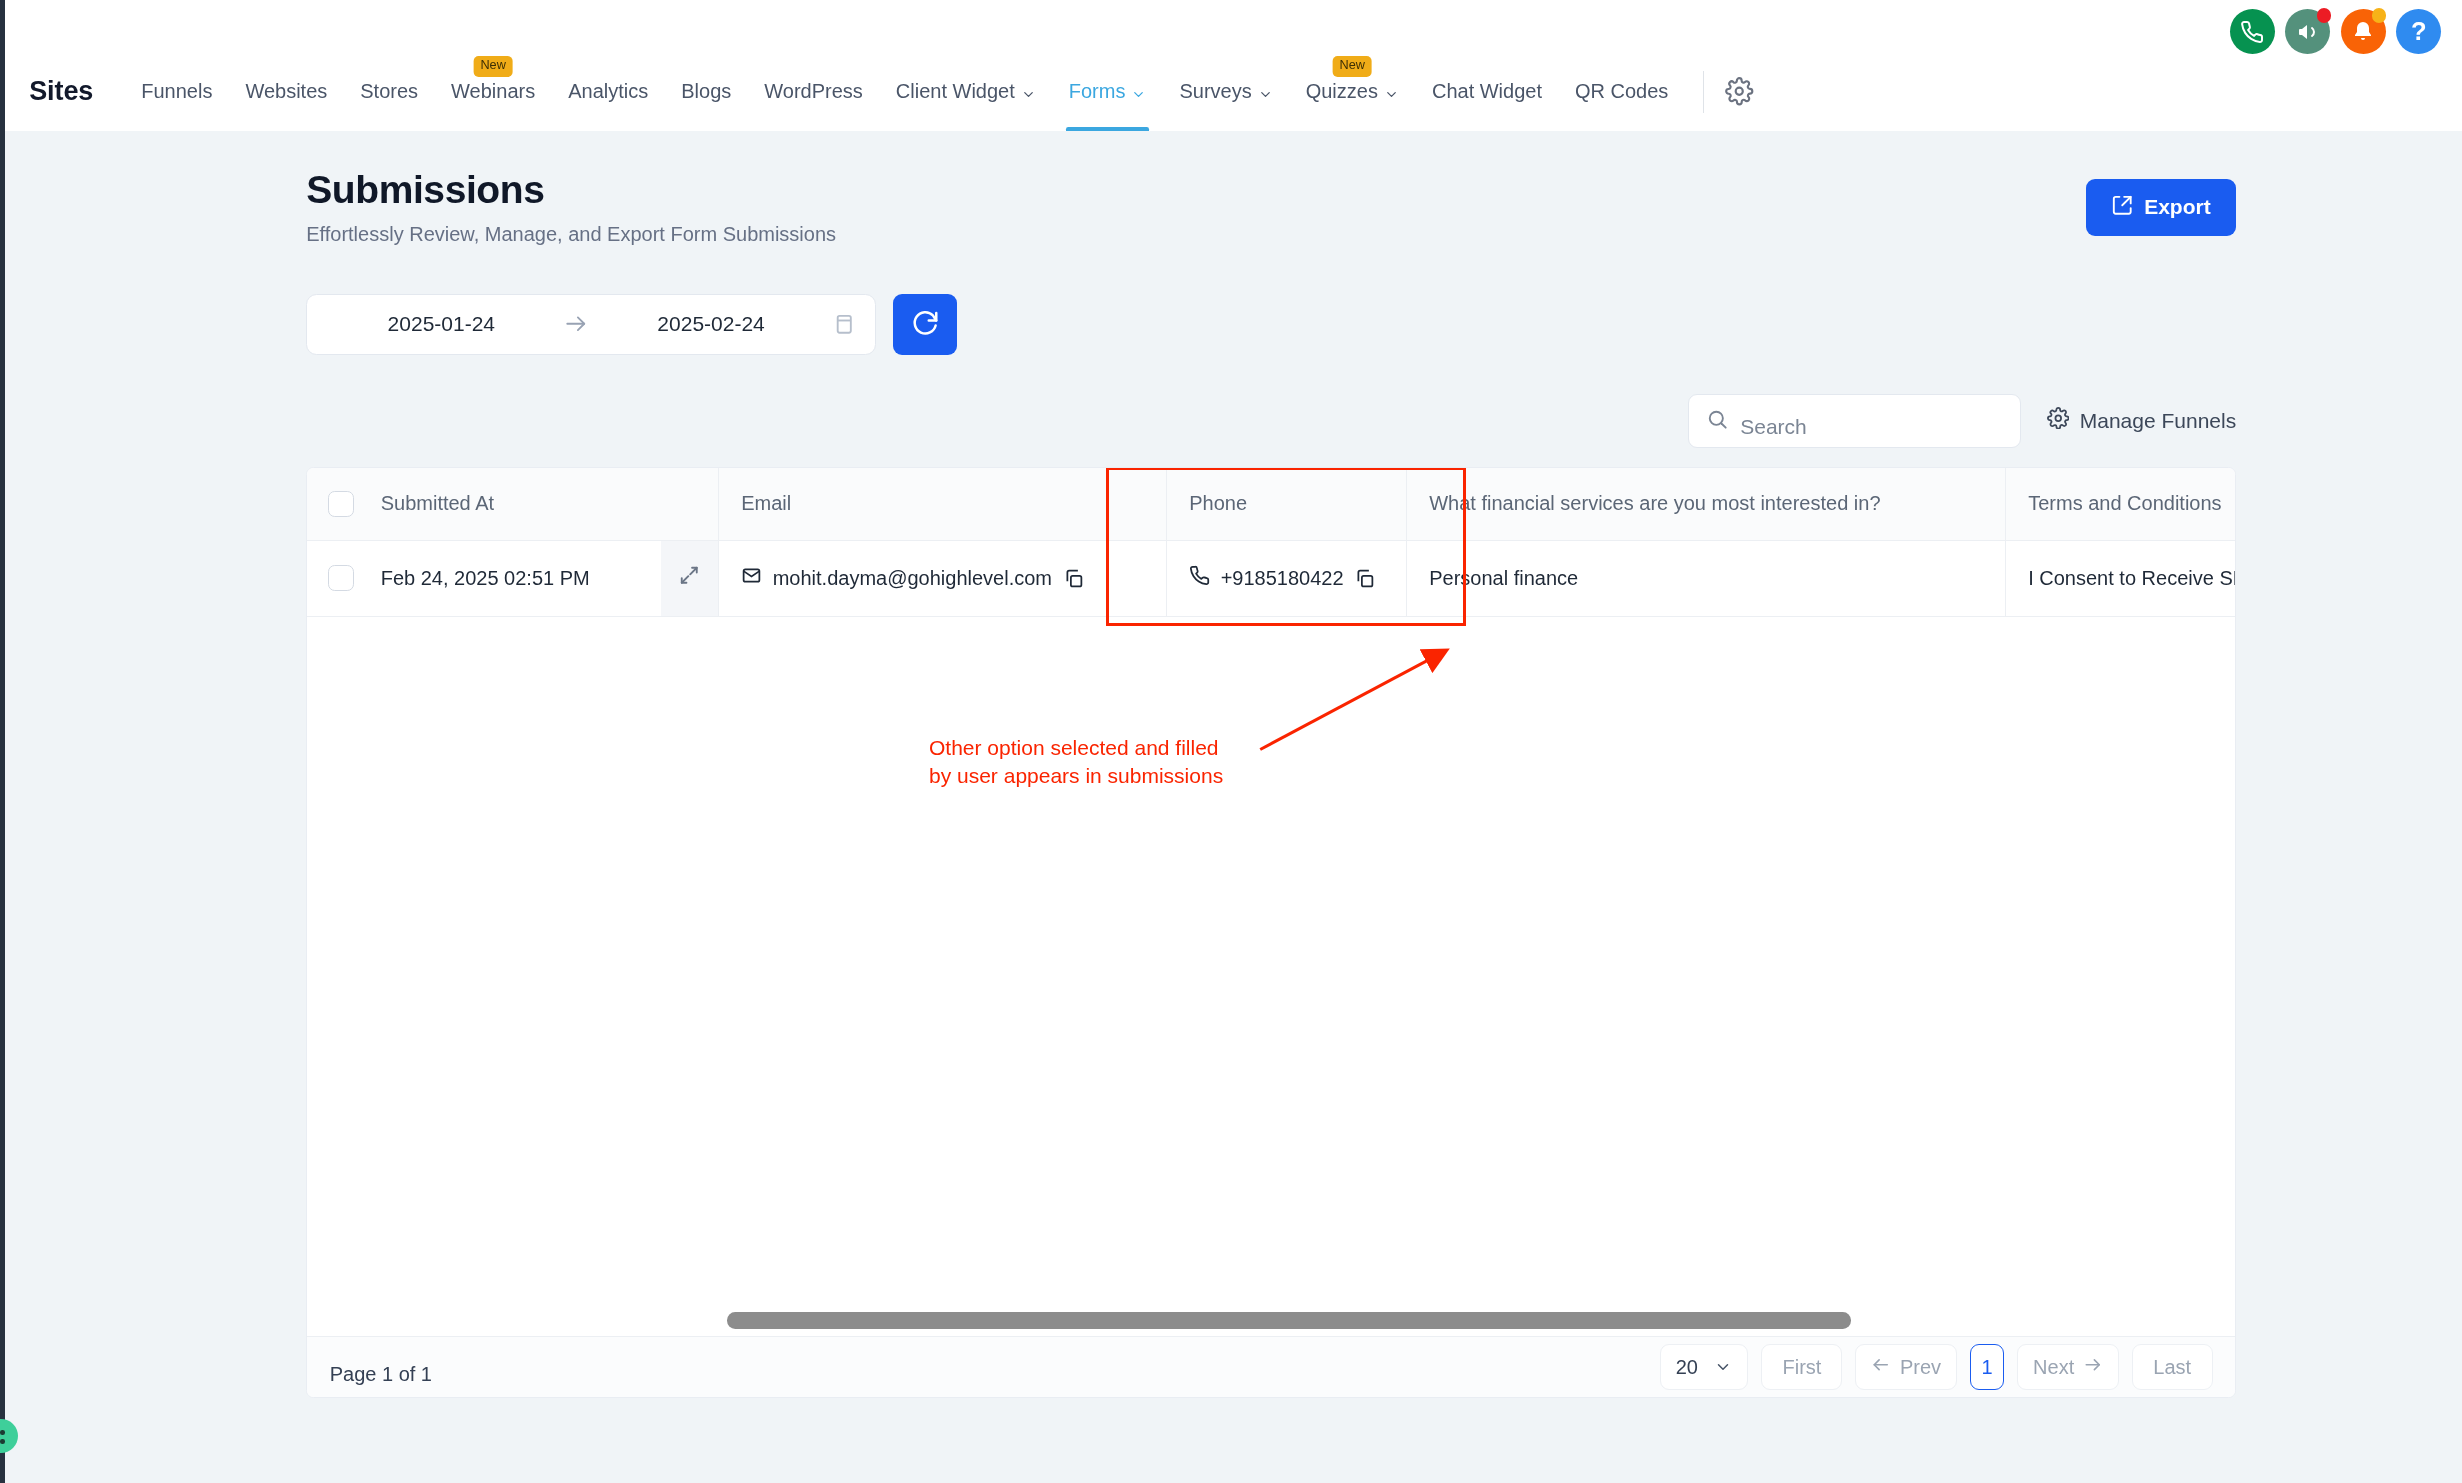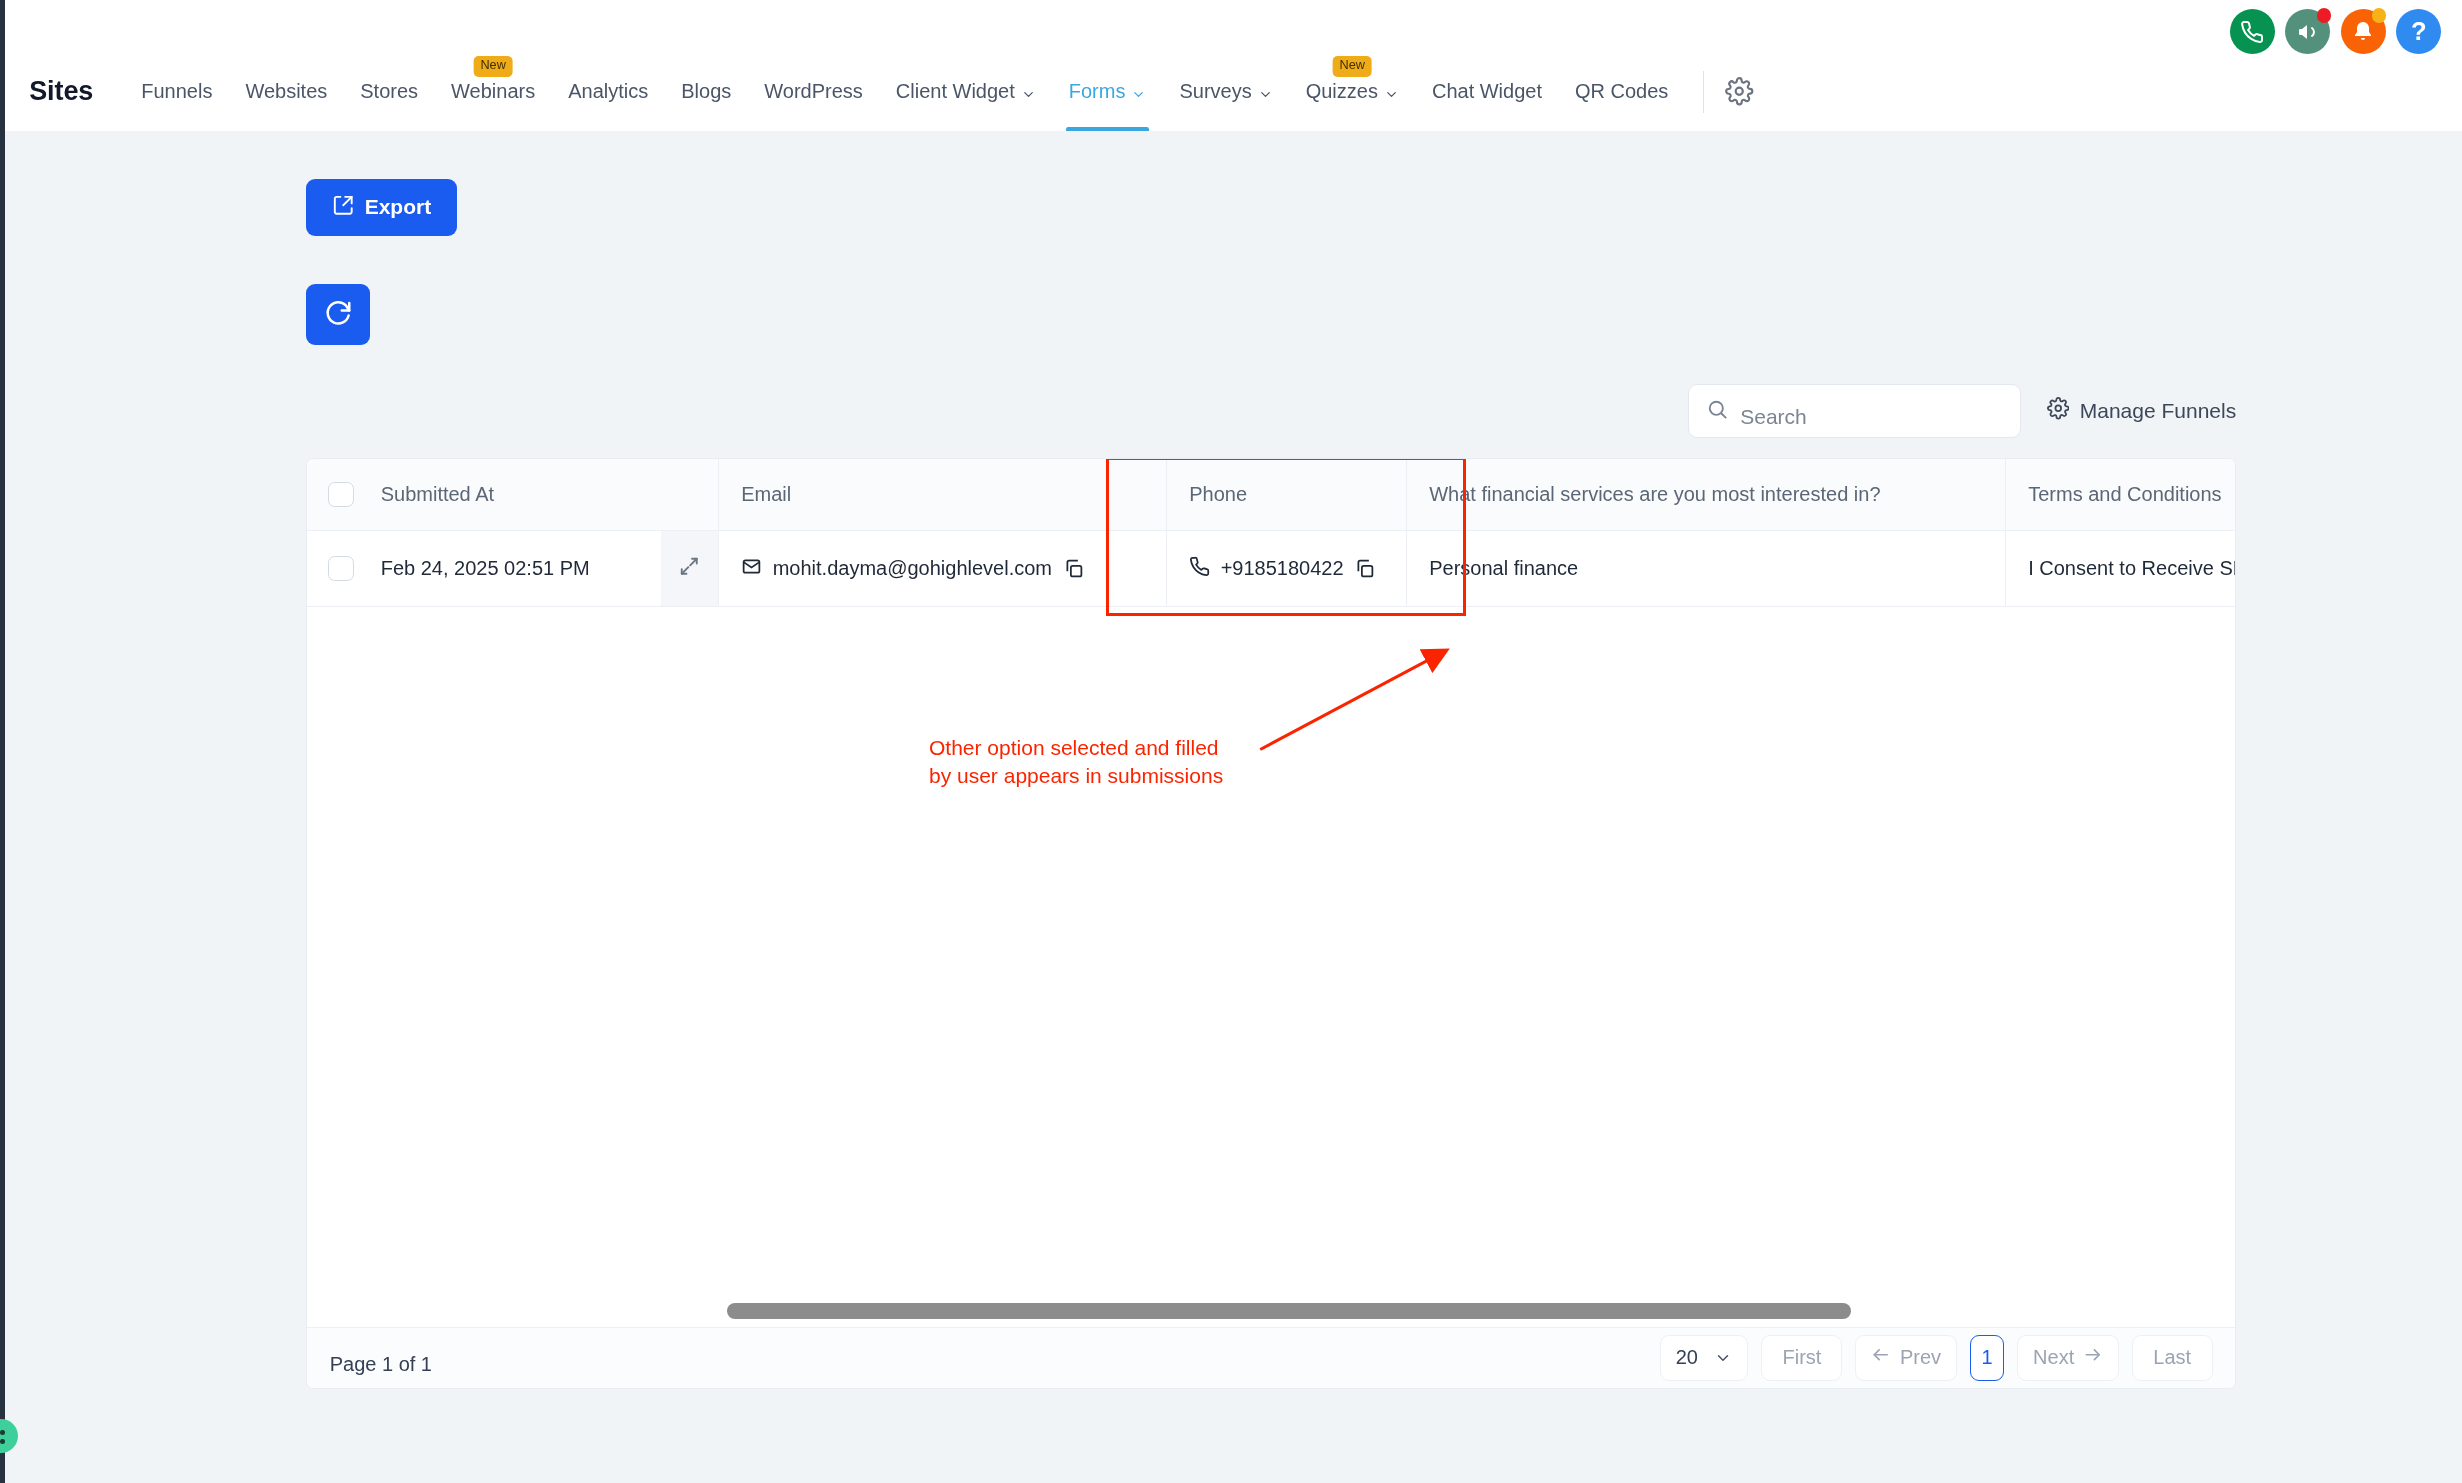--- a/index.html
+++ b/index.html
@@ -355,35 +355,55 @@
           <path d="M19.4 15a1.65 1.65 0 0 0 .33 1.82l.06.06a2 2 0 1 1-2.83 2.83l-.06-.06a1.65 1.65 0 0 0-1.82-.33 1.65 1.65 0 0 0-1 1.51V21a2 2 0 1 1-4 0v-.09A1.65 1.65 0 0 0 9 19.4a1.65 1.65 0 0 0-1.82.33l-.06.06a2 2 0 1 1-2.83-2.83l.06-.06a1.65 1.65 0 0 0 .33-1.82 1.65 1.65 0 0 0-1.51-1H3a2 2 0 1 1 0-4h.09A1.65 1.65 0 0 0 4.6 9a1.65 1.65 0 0 0-.33-1.82l-.06-.06a2 2 0 1 1 2.83-2.83l.06.06A1.65 1.65 0 0 0 9 4.6a1.65 1.65 0 0 0 1-1.51V3a2 2 0 1 1 4 0v.09a1.65 1.65 0 0 0 1 1.51 1.65 1.65 0 0 0 1.82-.33l.06-.06a2 2 0 1 1 2.83 2.83l-.06.06a1.65 1.65 0 0 0-.33 1.82V9a1.65 1.65 0 0 0 1.51 1H21a2 2 0 1 1 0 4h-.09a1.65 1.65 0 0 0-1.51 1z"></path>
         </svg>
     </div>
   </div>
 </div>
 
 <div class="page">
   <div class="content">
 
     <div class="title-row">
+      <div>
+        <div class="page-title">Submissions</div>
+        <div class="page-sub">Effortlessly Review, Manage, and Export Form Submissions</div>
+      </div>
       <button class="export-btn">
         <span>
           <svg viewBox="0 0 24 24" fill="none" stroke="currentColor" stroke-width="2" stroke-linecap="round" stroke-linejoin="round">
               <path d="M9 3H5a2 2 0 0 0-2 2v14a2 2 0 0 0 2 2h14a2 2 0 0 0 2-2v-4"></path>
               <polyline points="14 3 21 3 21 10"></polyline>
               <line x1="12" y1="12" x2="21" y2="3"></line>
             </svg>
         </span>
         <span>Export</span>
       </button>
     </div>
 
     <div class="filter-row">
 
       <div class="filter-right">
+        <div class="date-range">
+          <span class="date-val">2025-01-24</span>
+          <span class="arrow-ic">
+            <svg viewBox="0 0 24 24" fill="none" stroke="currentColor" stroke-width="1.7" stroke-linecap="round" stroke-linejoin="round">
+                <line x1="4" y1="12" x2="20" y2="12"></line>
+                <polyline points="14 6 20 12 14 18"></polyline>
+              </svg>
+          </span>
+          <span class="date-val">2025-02-24</span>
+          <span class="cal-ic">
+            <svg viewBox="0 0 24 24" fill="none" stroke="currentColor" stroke-width="2">
+                <rect x="5" y="3" width="14" height="18" rx="2"></rect>
+                <line x1="5" y1="8" x2="19" y2="8"></line>
+              </svg>
+          </span>
+        </div>
         <button class="refresh-btn">
           <span>
             <svg viewBox="0 0 24 24" fill="none" stroke="currentColor" stroke-width="2" stroke-linecap="round" stroke-linejoin="round">
                 <polyline points="21 4 21 10 15 10"></polyline>
                 <path d="M20.5 14a8.5 8.5 0 1 1-2.2-8.1L21 10"></path>
               </svg>
           </span>
         </button>
       </div>
     </div>

